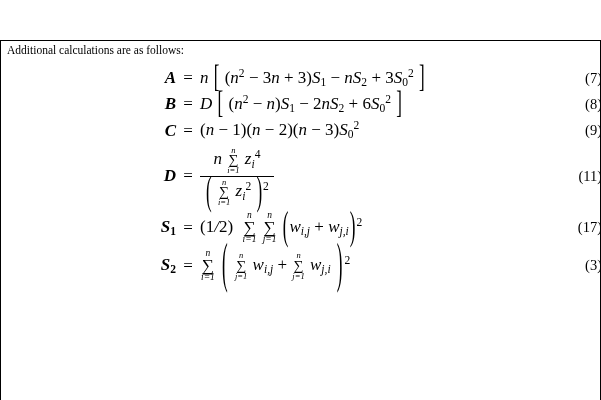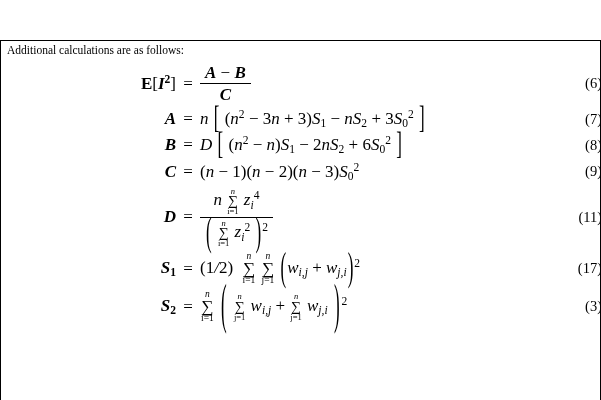--- a/index.html
+++ b/index.html
@@ -145,50 +145,38 @@
   }
   .sum .sigma {
     display: block;
     font-size: 17px;
     font-style: normal;
     line-height: 1;
   }
   .sum .lim-bot {
     display: block;
     font-size: 9.5px;
+    font-style: italic;
     line-height: 1;
     margin-top: -1px;
   }
   .sum.small .sigma { font-size: 14px; }
   .sum.small .lim-top, .sum.small .lim-bot { font-size: 8.5px; }
   .rowspacer td { height: 4px; }
 </style>
 </head>
 <body>
 
 <div id="page">
 
   <div class="intro">Additional calculations are as follows:</div>
 
   <table class="eqtable">
 
     <tbody>
-        <tr>
-      <td class="lhs">
-        <span class="up" style="font-weight:bold;">E</span><span class="up">[</span><span class="it" style="font-weight:bold;">I</span><span class="sup" style="font-weight:bold;">2</span><span class="up">]</span>
-      </td>
-      <td class="eqsign">=</td>
-      <td class="rhs">
-        <span class="frac">
-          <span class="num"><span class="it" style="font-weight:bold;">A</span> − <span class="it" style="font-weight:bold;">B</span></span>
-          <span class="den"><span class="it" style="font-weight:bold;">C</span></span>
-        </span>
-      </td>
-      <td class="tag">(6)</td>
-    </tr>
     <tr class="rowspacer">
           <td colspan="4"></td>
         </tr>
 
     <tr>
       <td class="lhs"><span class="it" style="font-weight:bold;">A</span></td>
       <td class="eqsign">=</td>
       <td class="rhs">
         <span class="it">n</span>
         <span class="bigbr">[</span>

